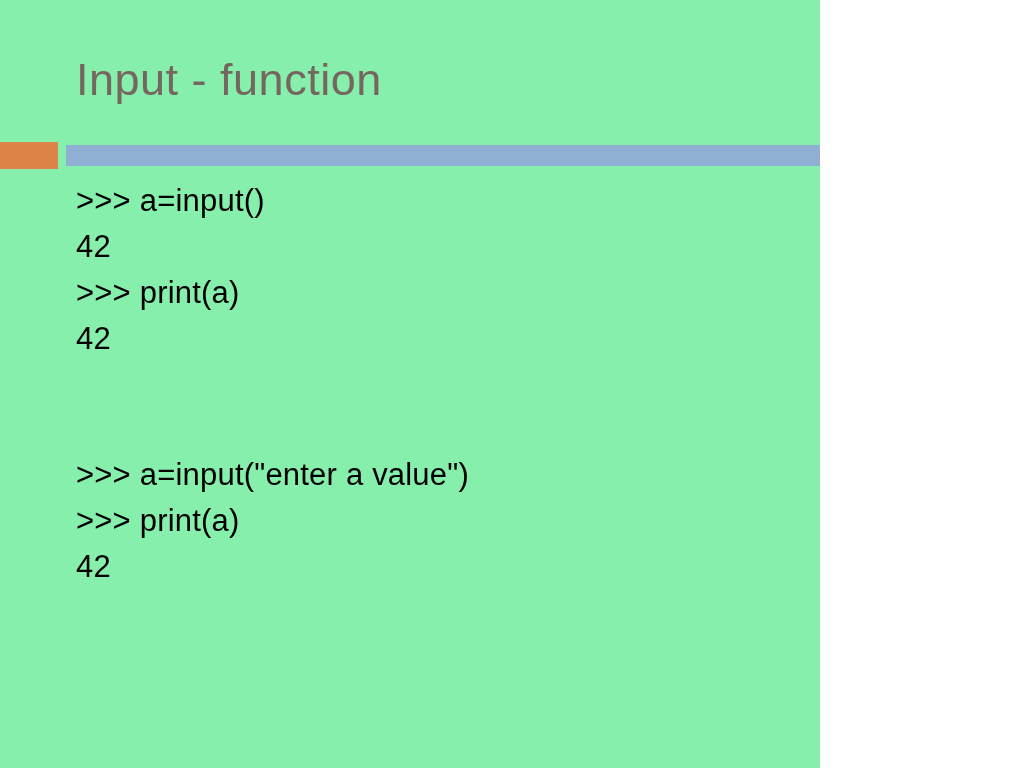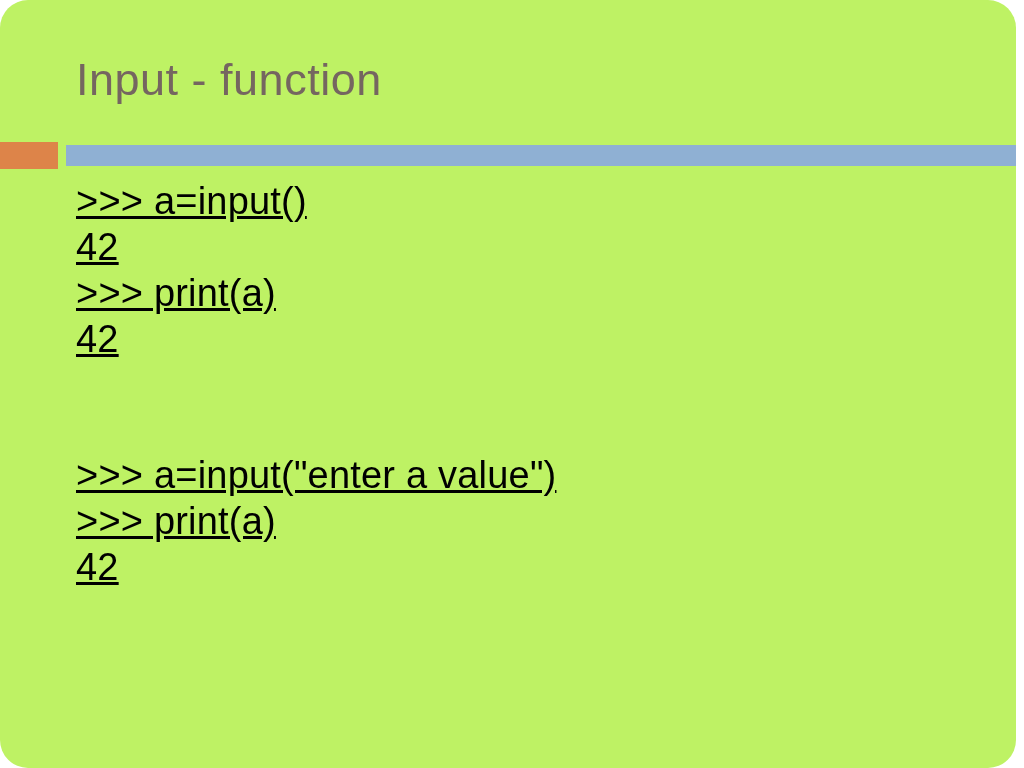--- a/index.html
+++ b/index.html
@@ -5,25 +5,24 @@
   html, body {
     margin: 0;
     padding: 0;
     background: #ffffff;
   }
   body {
     font-family: "Liberation Sans", sans-serif;
   }
   .slide {
     position: relative;
-    width: 1016px;
+    width: 820px;
     height: 768px;
-    background: #bef264;
+    background: #86efac;
     overflow: hidden;
-    border-radius: 28px;
   }
 
   
   .slide-title {
     position: absolute;
     left: 76px;
     top: 52px;
     font-size: 45px;
     line-height: 56px;
     font-weight: 400;
@@ -56,26 +55,25 @@
     left: 76px;
     top: 178px;
     width: 900px;
   }
   .code-block {
     margin: 0;
     padding: 0;
   }
   .code-line {
     font-family: "Liberation Sans", sans-serif;
-    font-size: 38px;
+    font-size: 31px;
     line-height: 46px;
     color: #000000;
     white-space: pre;
     letter-spacing: 0.2px;
-    text-decoration: underline;
   }
   .block-gap {
     height: 90px;
   }
 </style>
 </head>
 <body>
 
 <div class="slide">
 

